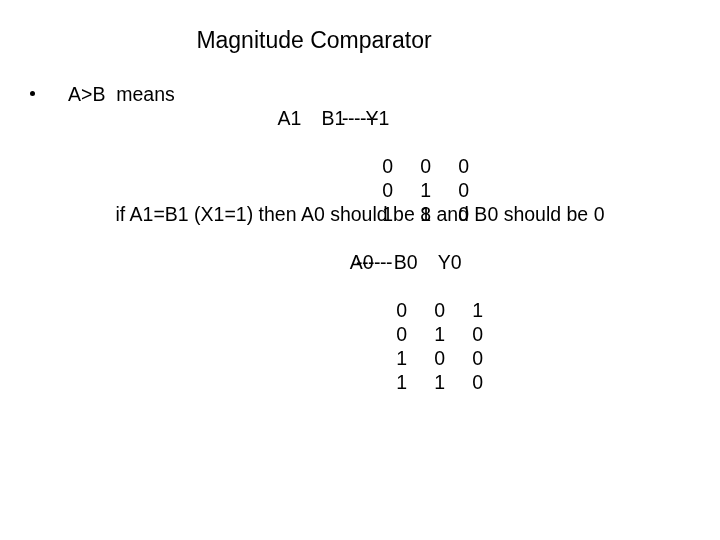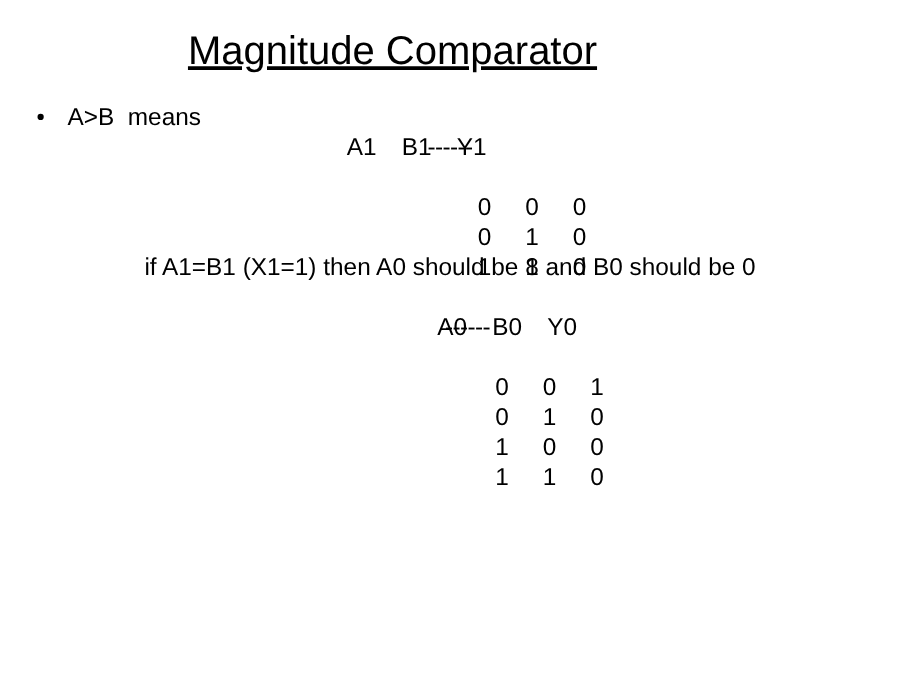--- a/index.html
+++ b/index.html
@@ -22,26 +22,25 @@
     height: 540px;
   }
 
   
   .slide-title {
     position: absolute;
     left: 0;
     top: 25px;
     width: 628px;
     text-align: center;
-    font-size: 32px;
+    font-size: 23px;
     font-weight: 400;
     line-height: 30px;
     letter-spacing: 0px;
     white-space: nowrap;
-    text-decoration: underline;
   }
 
   
   .body-block {
     position: absolute;
     left: 0;
     top: 82px;
     width: 720px;
     font-size: 19.5px;
     line-height: 24px;
@@ -64,21 +63,21 @@
     position: absolute;
     left: 30px;
     top: 9px;
     width: 5px;
     height: 5px;
     background: #000;
     border-radius: 50%;
   }
   .bullet-text {
     position: absolute;
-    left: 54px;
+    left: 68px;
     top: 0;
     white-space: pre;
   }
   .bullet-head {
     position: absolute;
     left: 214px;
     top: 0;
     white-space: pre;
   }
 

